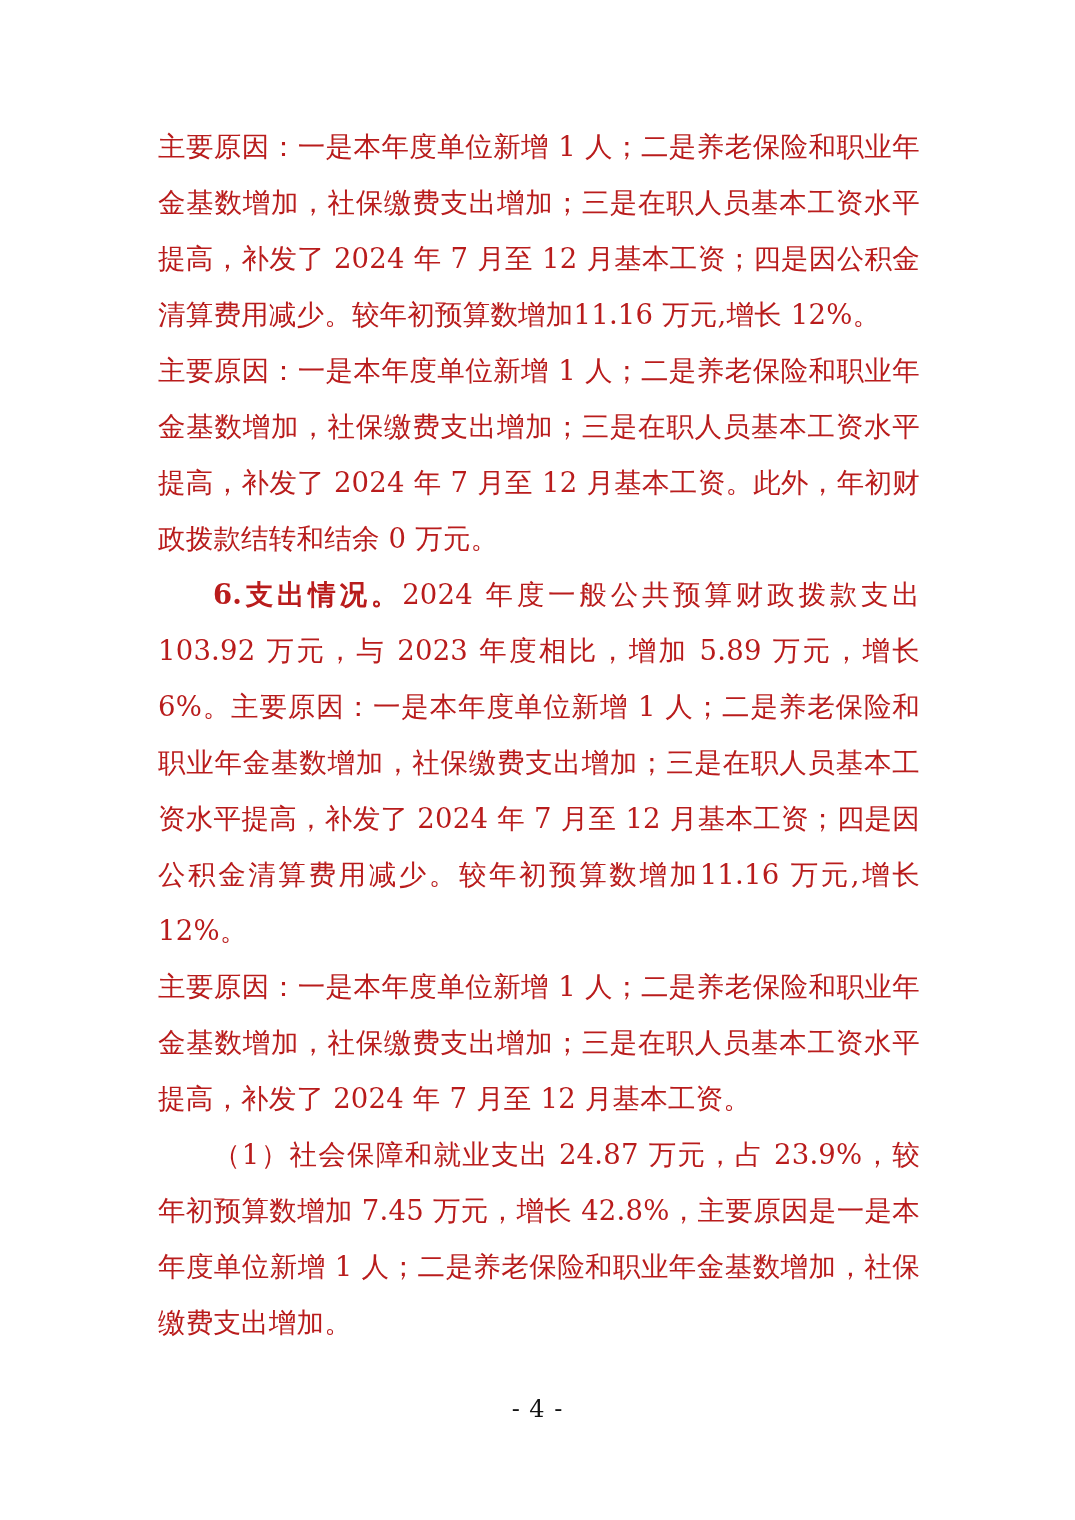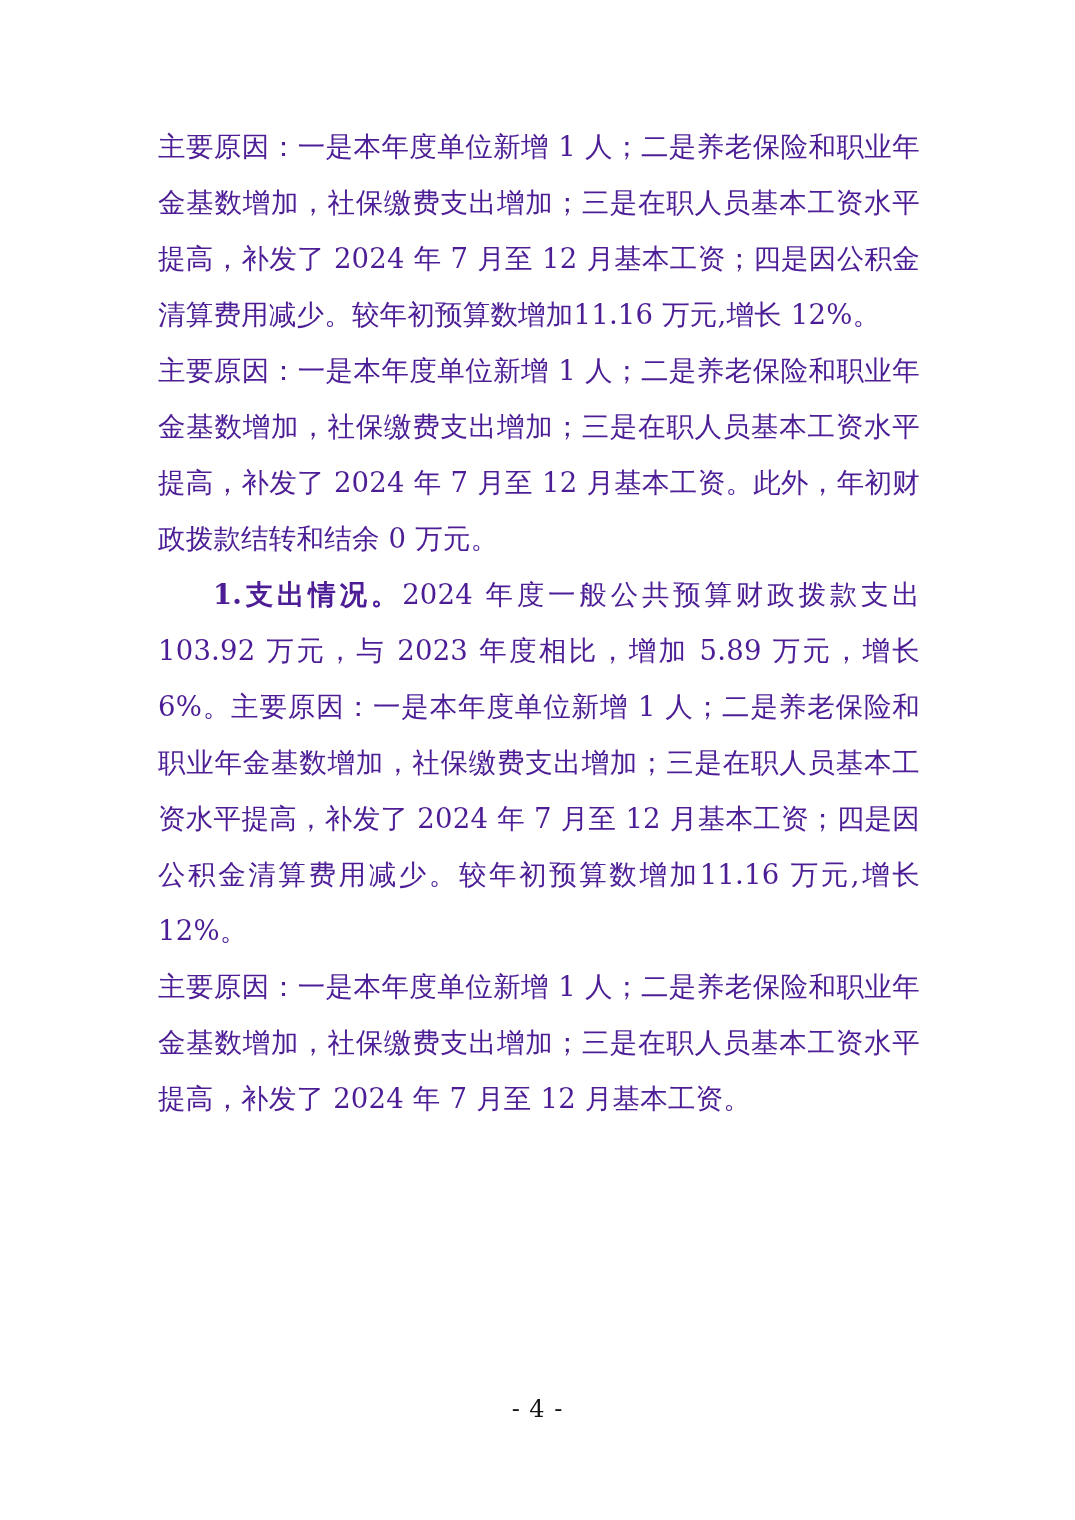--- a/index.html
+++ b/index.html
@@ -24,21 +24,21 @@
     top: 118px;
     width: 762px;
   }
   p.para {
     margin: 0;
     font-size: 27.5px;
     line-height: 56px;
     text-align: justify;
     text-justify: inter-ideograph;
     letter-spacing: 0.2px;
-    color: #4c1d95;
+    color: #b91c1c;
   }
   p.indent {
     text-indent: 2em;
   }
   .bold {
     font-weight: bold;
   }
   .footer {
     position: absolute;
     left: 0;
@@ -55,23 +55,24 @@
 <body>
 
 <div class="page">
 
   <div class="content">
 
     <p class="para">主要原因：一是本年度单位新增 1 人；二是养老保险和职业年金基数增加，社保缴费支出增加；三是在职人员基本工资水平提高，补发了 2024 年 7 月至 12 月基本工资；四是因公积金清算费用减少。较年初预算数增加11.16 万元,增长 12%。</p>
 
     <p class="para">主要原因：一是本年度单位新增 1 人；二是养老保险和职业年金基数增加，社保缴费支出增加；三是在职人员基本工资水平提高，补发了 2024 年 7 月至 12 月基本工资。此外，年初财政拨款结转和结余 0 万元。</p>
 
-    <p class="para indent"><span class="bold">1.支出情况。</span><span>2024 年度一般公共预算财政拨款支出 103.92 万元，与 2023 年度相比，增加 5.89 万元，增长 6%。主要原因：一是本年度单位新增 1 人；二是养老保险和职业年金基数增加，社保缴费支出增加；三是在职人员基本工资水平提高，补发了 2024 年 7 月至 12 月基本工资；四是因公积金清算费用减少。较年初预算数增加11.16 万元,增长 12%。</span></p>
+    <p class="para indent"><span class="bold">6.支出情况。</span><span>2024 年度一般公共预算财政拨款支出 103.92 万元，与 2023 年度相比，增加 5.89 万元，增长 6%。主要原因：一是本年度单位新增 1 人；二是养老保险和职业年金基数增加，社保缴费支出增加；三是在职人员基本工资水平提高，补发了 2024 年 7 月至 12 月基本工资；四是因公积金清算费用减少。较年初预算数增加11.16 万元,增长 12%。</span></p>
 
     <p class="para">主要原因：一是本年度单位新增 1 人；二是养老保险和职业年金基数增加，社保缴费支出增加；三是在职人员基本工资水平提高，补发了 2024 年 7 月至 12 月基本工资。</p>
 
 
+    <p class="para indent">（1）社会保障和就业支出 24.87 万元，占 23.9%，较年初预算数增加 7.45 万元，增长 42.8%，主要原因是一是本年度单位新增 1 人；二是养老保险和职业年金基数增加，社保缴费支出增加。</p>
 
   </div>
 
   <div class="footer">- 4 -</div>
 
 </div>
 
 </body></html>

